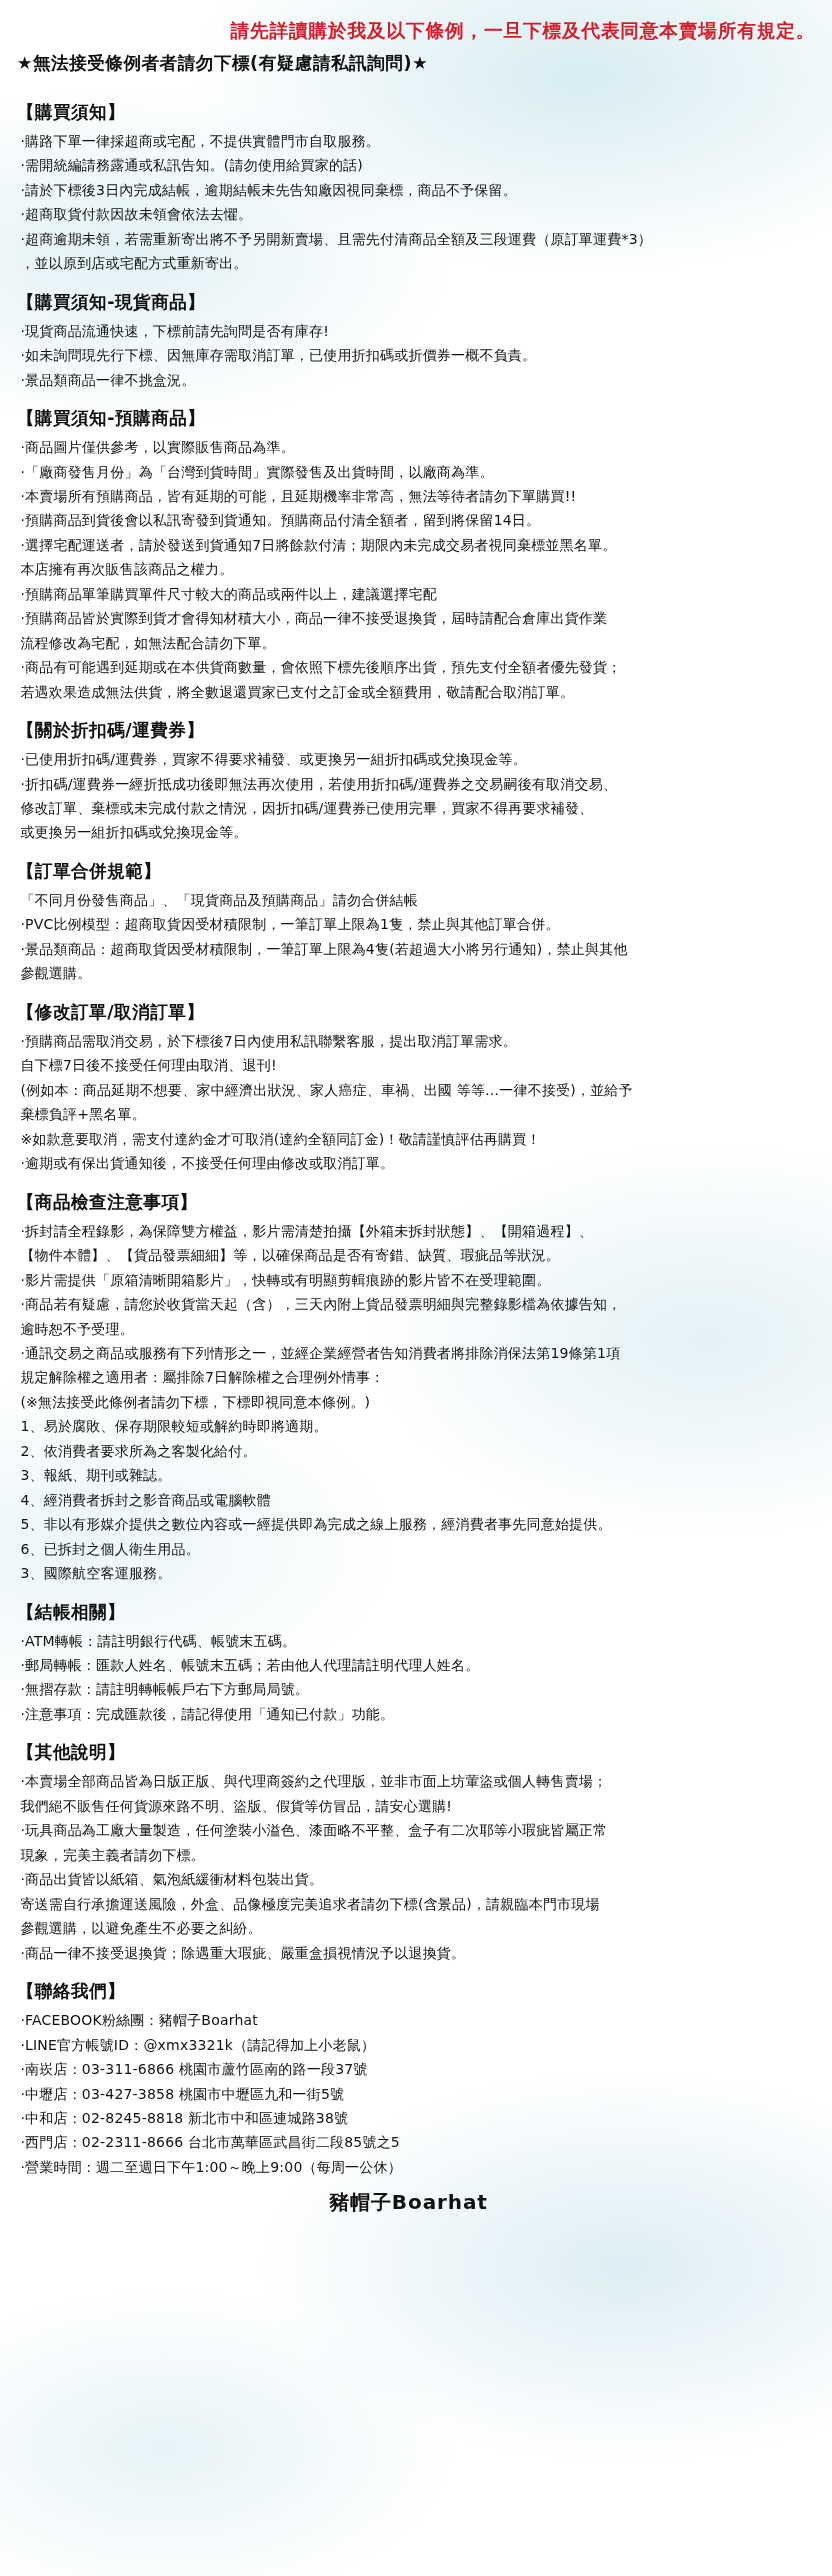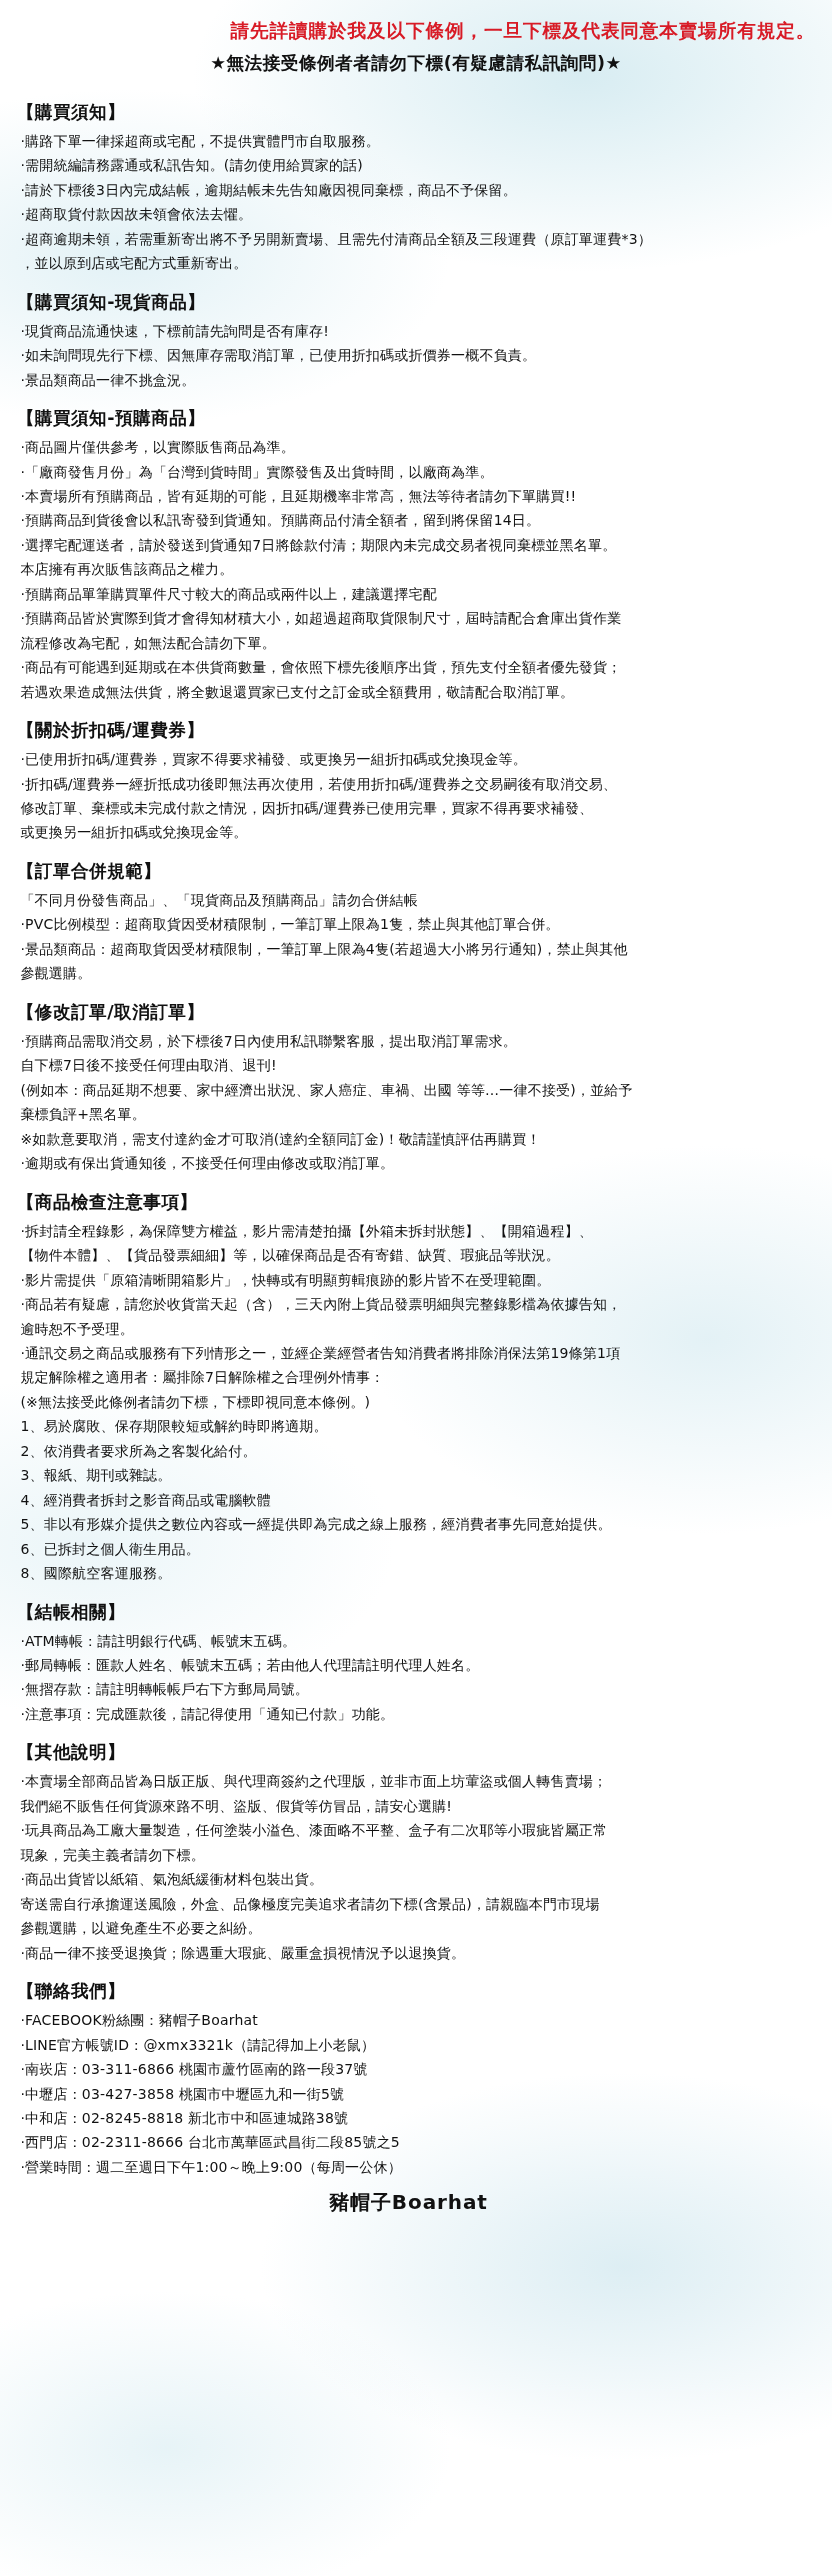--- a/index.html
+++ b/index.html
@@ -27,21 +27,20 @@
   .headline {
     text-align: right;
     color: #d81b26;
     font-size: 18.6px;
     font-weight: bold;
     letter-spacing: 0.9px;
     padding: 3.7px 0 1.9px 0;
     line-height: 1.5;
   }
   .subheadline {
-    text-align: center;
     color: #111111;
     font-size: 17.6px;
     font-weight: bold;
     letter-spacing: 0.5px;
     padding: 3.7px 0 9.3px 0;
     line-height: 1.5;
   }
   .section-title {
     font-size: 17.6px;
     font-weight: bold;
@@ -100,21 +99,21 @@
       </ul>
       <div class="section-title">【購買須知-預購商品】</div>
       <ul class="items">
         <li>‧商品圖片僅供參考，以實際販售商品為準。</li>
         <li>‧「廠商發售月份」為「台灣到貨時間」實際發售及出貨時間，以廠商為準。</li>
         <li>‧本賣場所有預購商品，皆有延期的可能，且延期機率非常高，無法等待者請勿下單購買!!</li>
         <li>‧預購商品到貨後會以私訊寄發到貨通知。預購商品付清全額者，留到將保留14日。</li>
         <li>‧選擇宅配運送者，請於發送到貨通知7日將餘款付清；期限內未完成交易者視同棄標並黑名單。</li>
         <li class="plain-indent">本店擁有再次販售該商品之權力。</li>
         <li>‧預購商品單筆購買單件尺寸較大的商品或兩件以上，建議選擇宅配</li>
-        <li>‧預購商品皆於實際到貨才會得知材積大小，如超過超商取貨限制尺寸，屆時請配合倉庫出貨作業</li>
+        <li>‧預購商品皆於實際到貨才會得知材積大小，商品一律不接受退換貨，屆時請配合倉庫出貨作業</li>
         <li class="plain-indent">流程修改為宅配，如無法配合請勿下單。</li>
         <li>‧商品有可能遇到延期或在本供貨商數量，會依照下標先後順序出貨，預先支付全額者優先發貨；</li>
         <li class="plain-indent">若遇欢果造成無法供貨，將全數退還買家已支付之訂金或全額費用，敬請配合取消訂單。</li>
       </ul>
       <div class="section-title">【關於折扣碼/運費券】</div>
       <ul class="items">
         <li>‧已使用折扣碼/運費券，買家不得要求補發、或更換另一組折扣碼或兌換現金等。</li>
         <li>‧折扣碼/運費券一經折抵成功後即無法再次使用，若使用折扣碼/運費券之交易嗣後有取消交易、</li>
         <li class="plain-indent">修改訂單、棄標或未完成付款之情況，因折扣碼/運費券已使用完畢，買家不得再要求補發、</li>
         <li class="plain-indent">或更換另一組折扣碼或兌換現金等。</li>
@@ -144,21 +143,21 @@
         <li class="plain-indent">逾時恕不予受理。</li>
         <li>‧通訊交易之商品或服務有下列情形之一，並經企業經營者告知消費者將排除消保法第19條第1項</li>
         <li class="plain-indent">規定解除權之適用者：屬排除7日解除權之合理例外情事：</li>
         <li class="red plain-indent">(※無法接受此條例者請勿下標，下標即視同意本條例。)</li>
         <li class="indent1">1、易於腐敗、保存期限較短或解約時即將適期。</li>
         <li class="red indent1">2、依消費者要求所為之客製化給付。</li>
         <li class="indent1">3、報紙、期刊或雜誌。</li>
         <li class="indent1">4、經消費者拆封之影音商品或電腦軟體</li>
         <li class="indent1">5、非以有形媒介提供之數位內容或一經提供即為完成之線上服務，經消費者事先同意始提供。</li>
         <li class="indent1">6、已拆封之個人衛生用品。</li>
-        <li class="indent1">8、國際航空客運服務。</li>
+        <li class="indent1">3、國際航空客運服務。</li>
       </ul>
       <div class="section-title">【結帳相關】</div>
       <ul class="items">
         <li>‧ATM轉帳：請註明銀行代碼、帳號末五碼。</li>
         <li>‧郵局轉帳：匯款人姓名、帳號末五碼；若由他人代理請註明代理人姓名。</li>
         <li>‧無摺存款：請註明轉帳帳戶右下方郵局局號。</li>
         <li>‧注意事項：完成匯款後，請記得使用「通知已付款」功能。</li>
       </ul>
       <div class="section-title">【其他說明】</div>
       <ul class="items">

